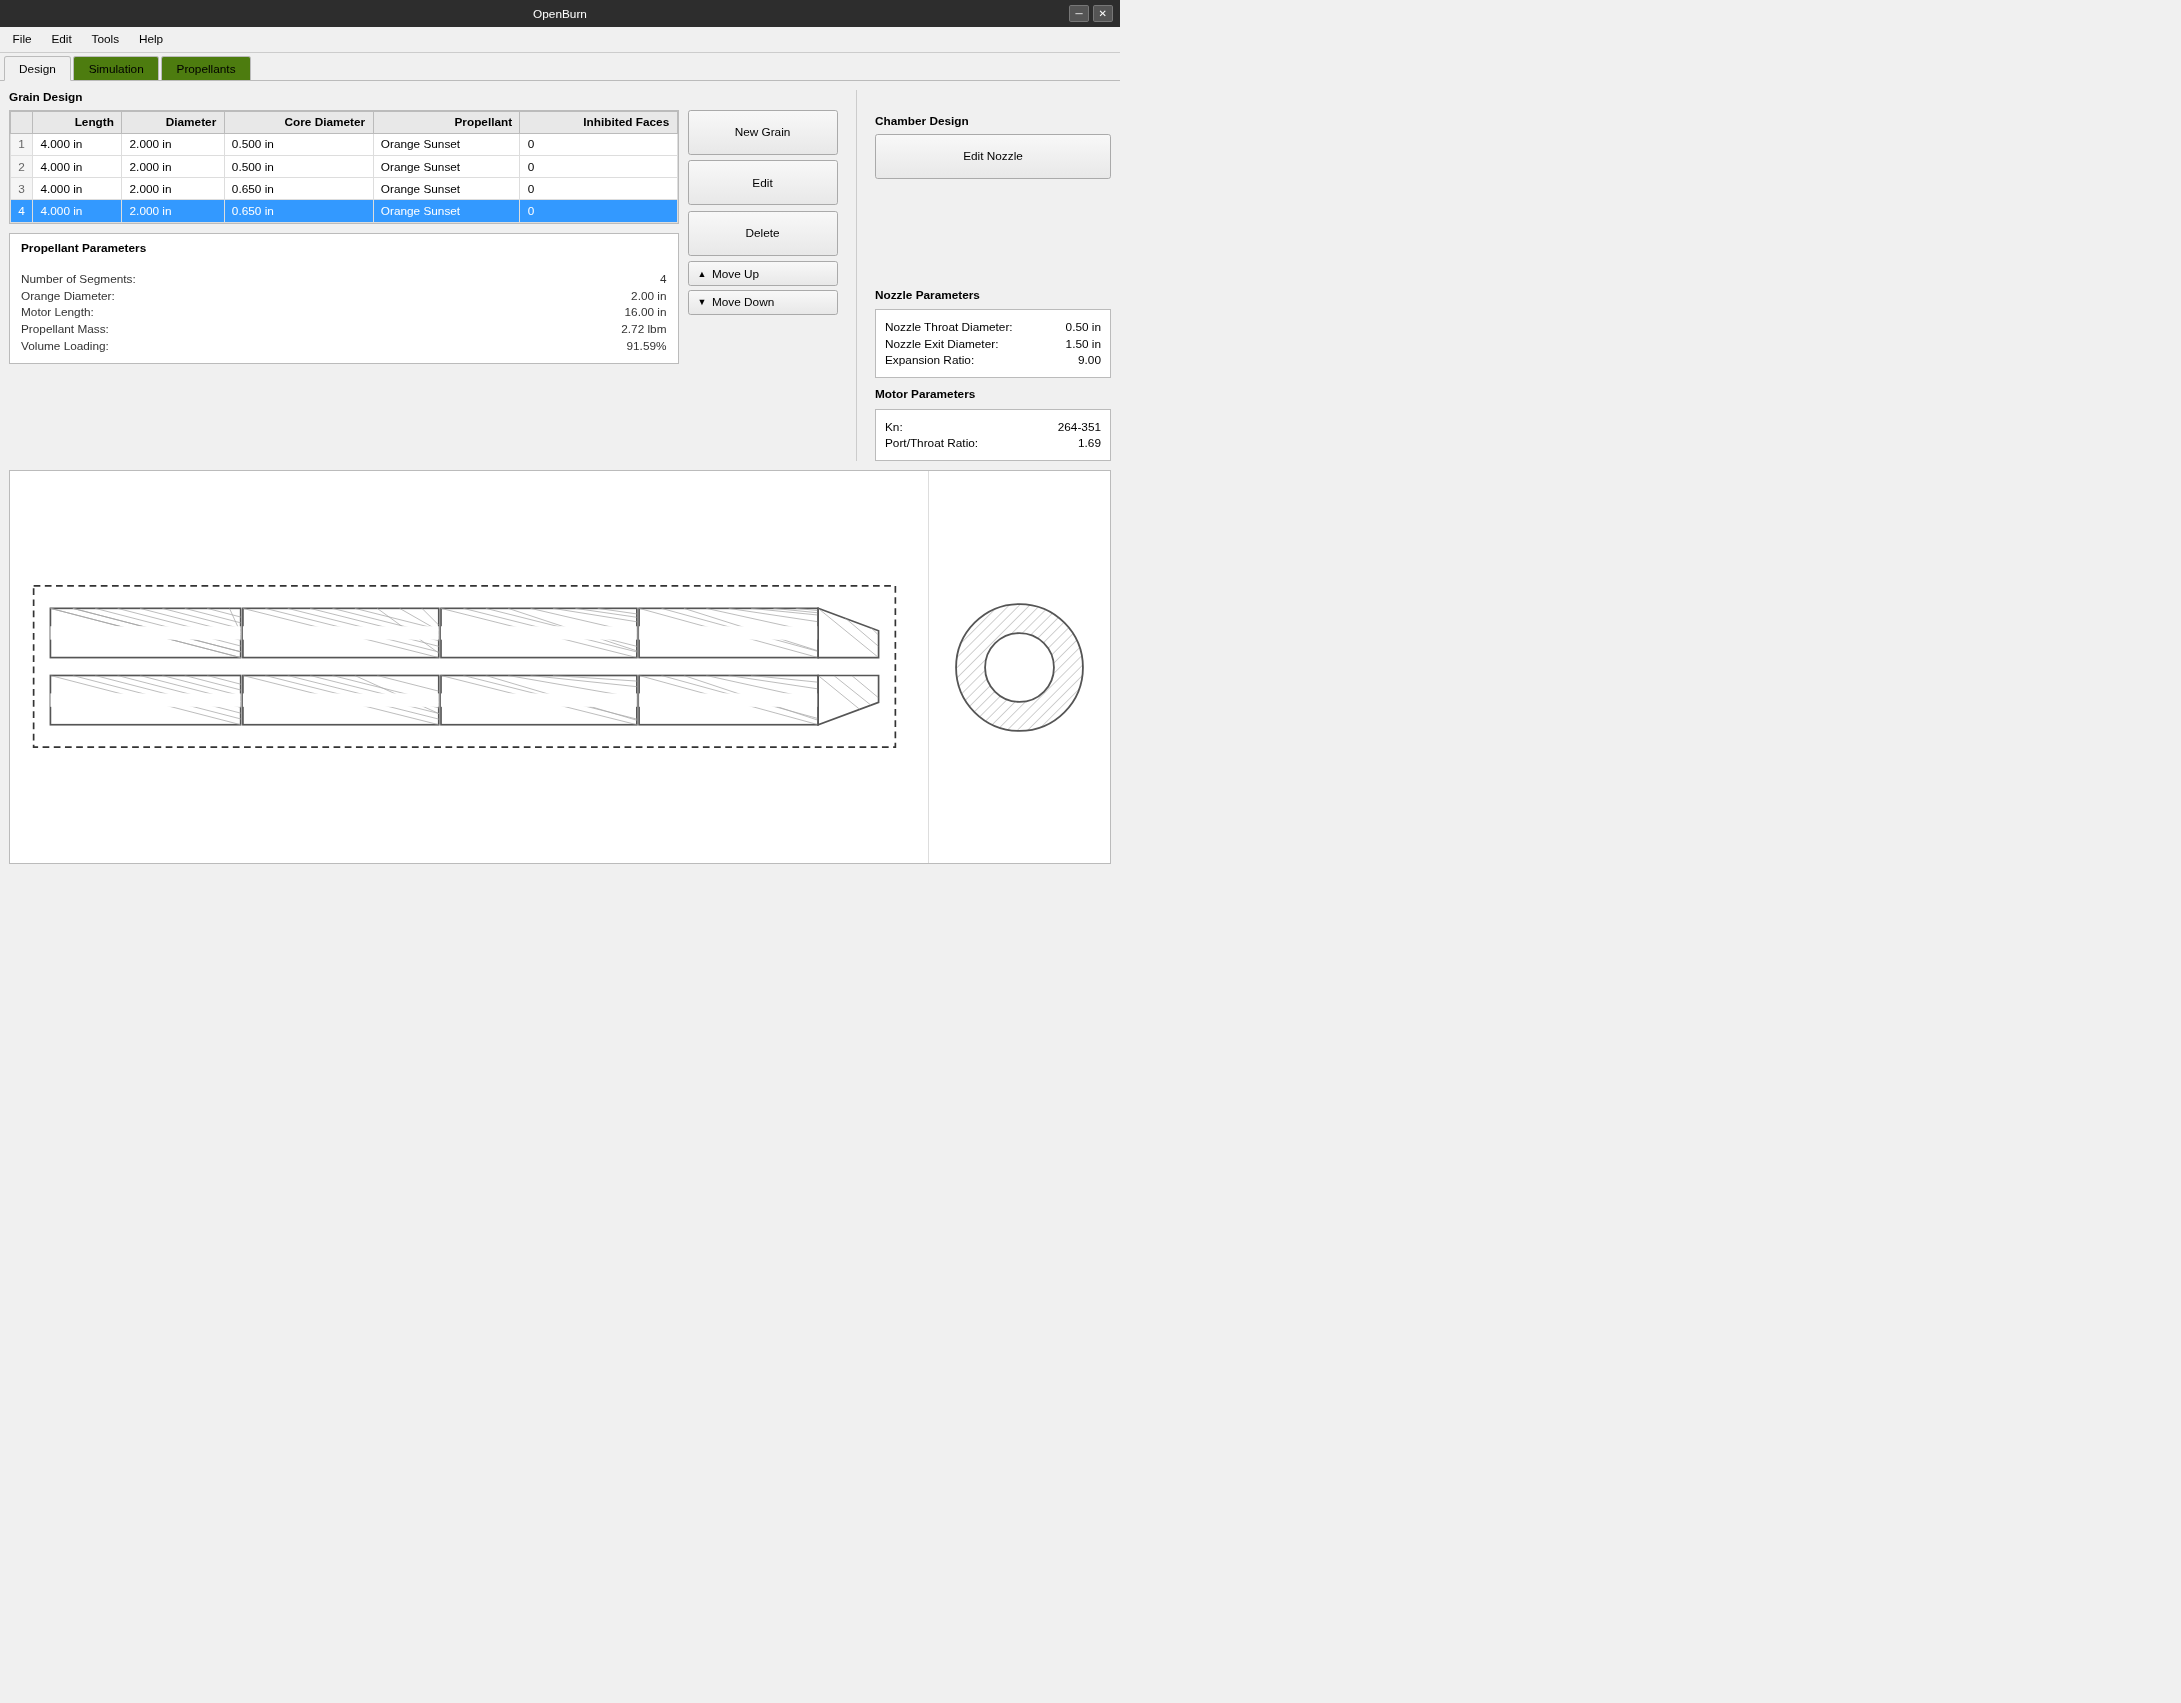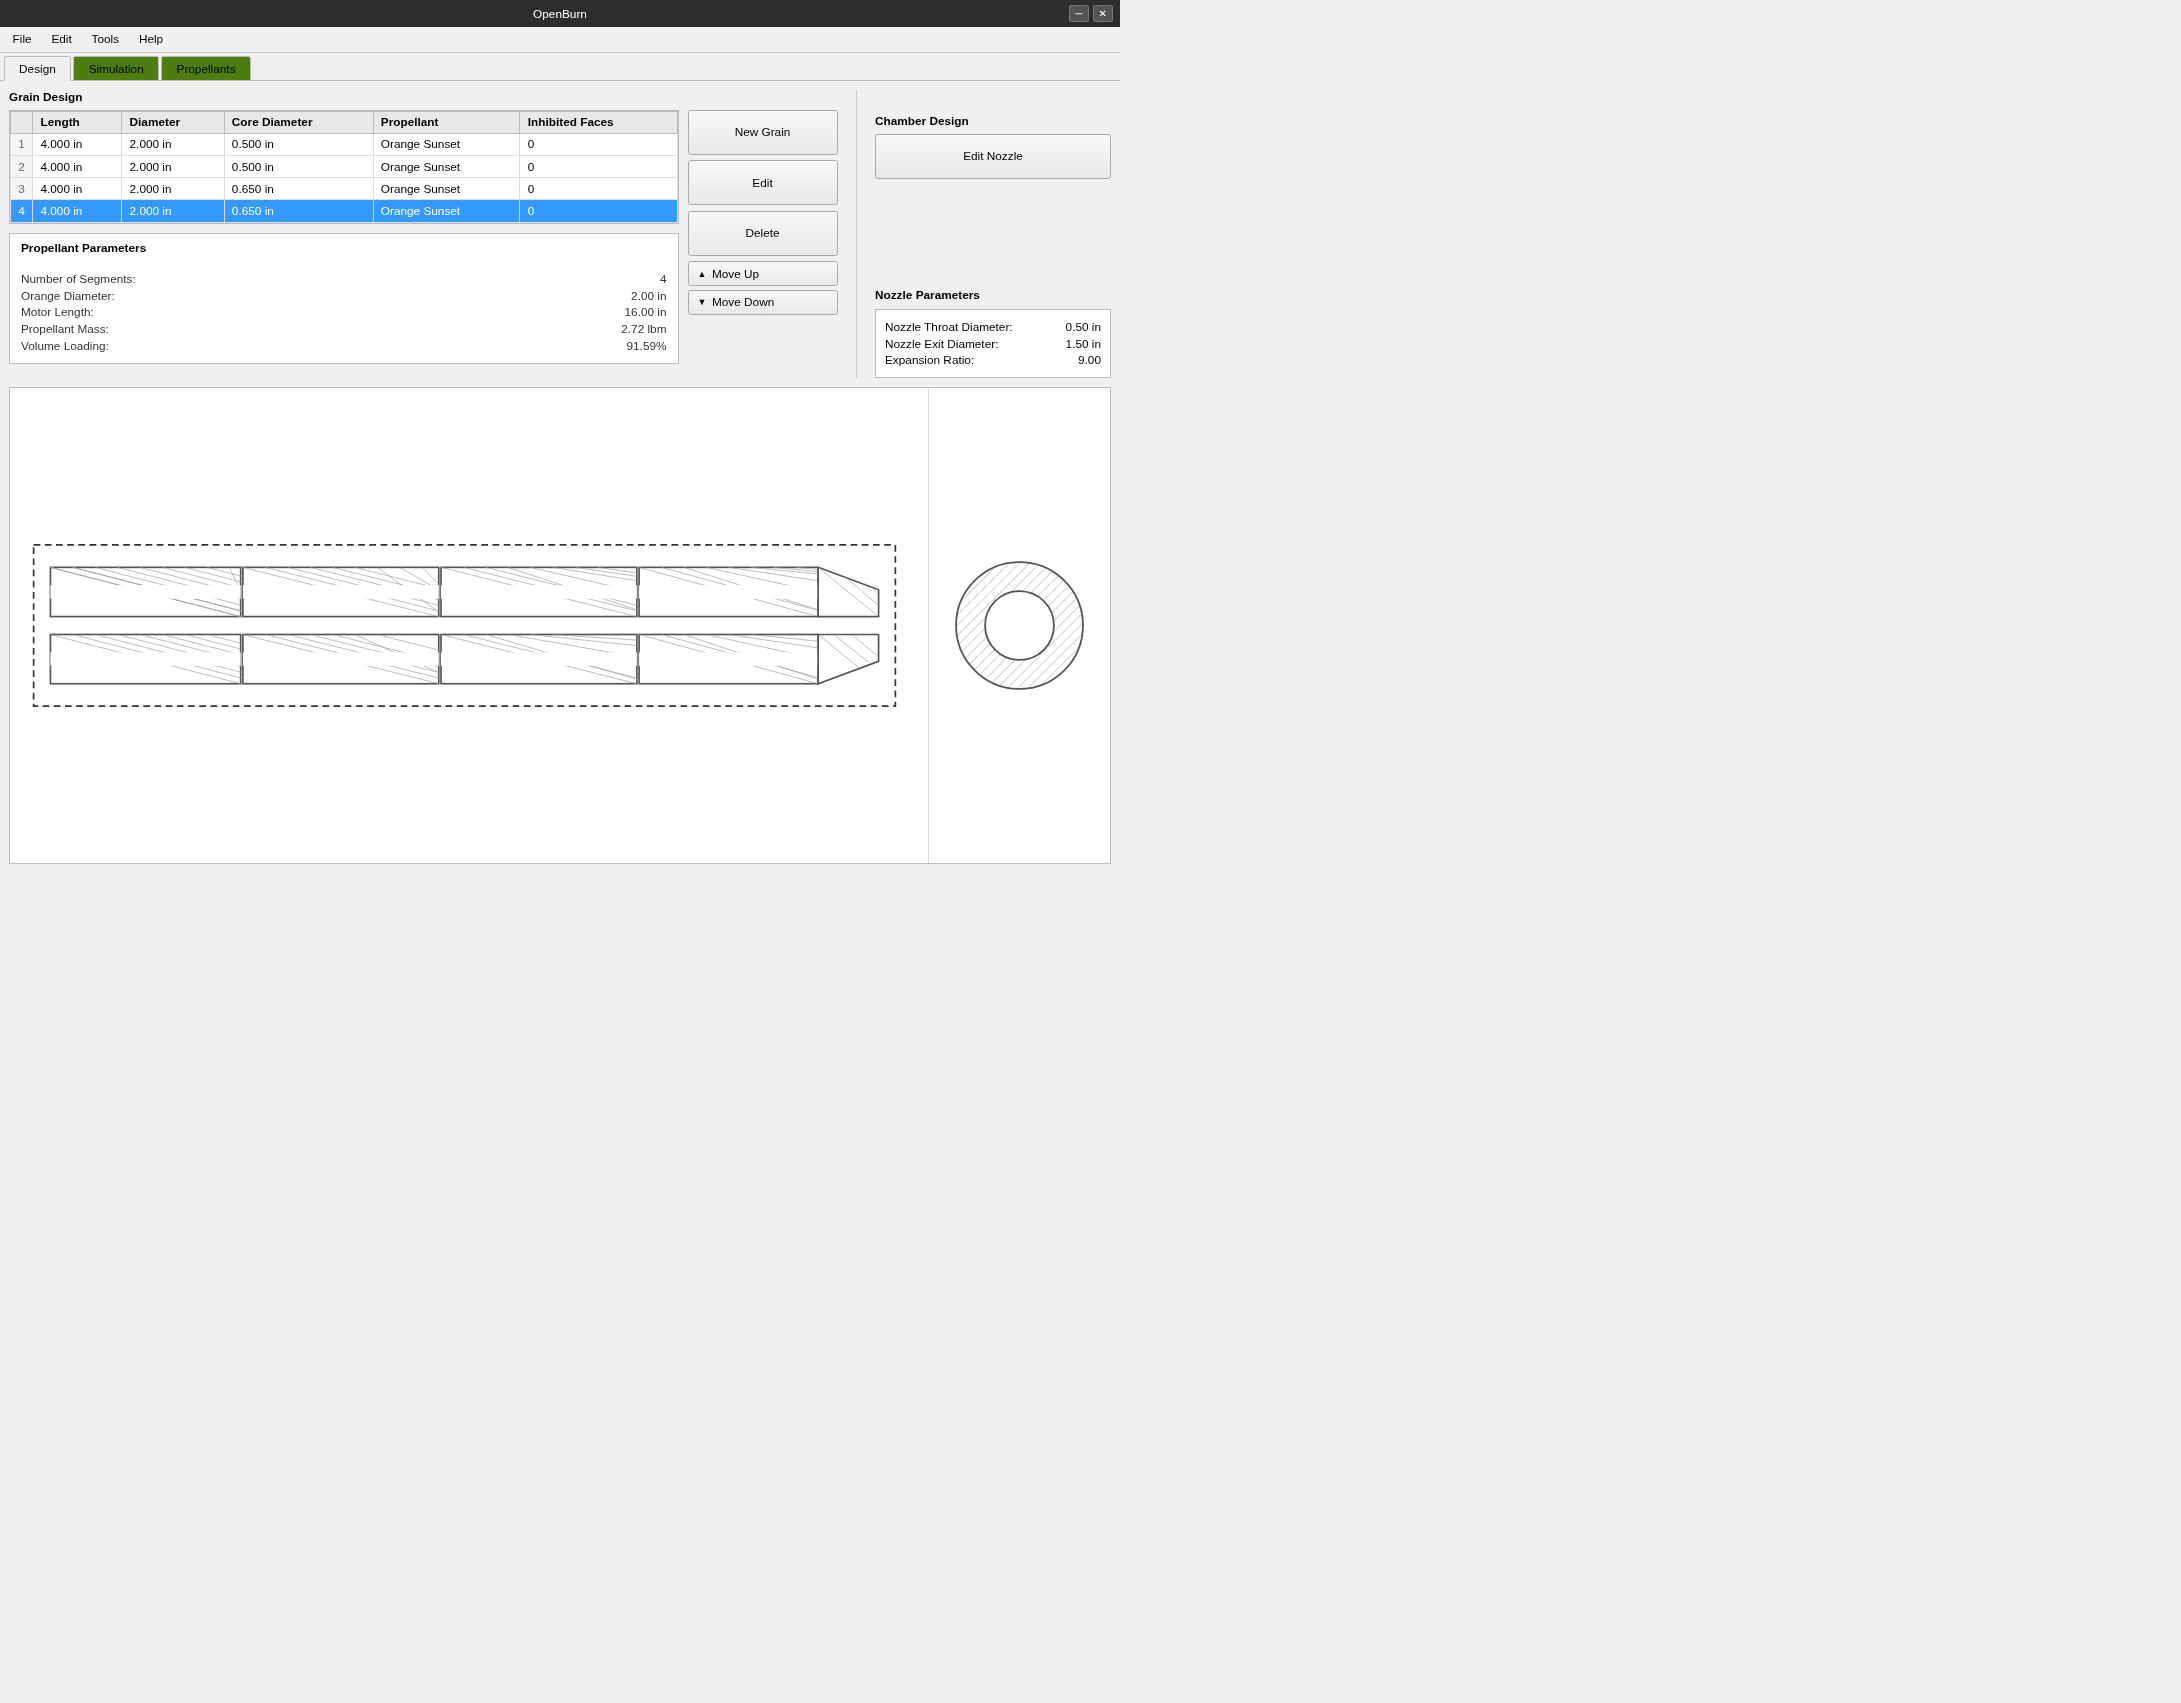--- a/index.html
+++ b/index.html
@@ -109,21 +109,21 @@
     }
     #grain-table {
       width: 100%;
       border-collapse: collapse;
       font-size: 11.8px;
     }
     #grain-table th {
       background: #e8e8e8;
       border: 0.9px solid #bbb;
       padding: 3.6px 7.3px;
-      text-align: left;
+      text-align: right;
       font-weight: 600;
     }
     #grain-table td {
       border: 0.9px solid #ddd;
       padding: 3.6px 7.3px;
       text-align: left;
     }
     #grain-table td:first-child {
       text-align: center;
       color: #666;
@@ -417,20 +417,36 @@
               </div>
               <div class="param-row">
                 <span>Expansion Ratio:</span>
                    <span>9.00</span>
               </div>
             </div>
         </div>
       </div>
 
       
+      <div style="margin-top: 9px;">
+        <div class="param-section-title">Motor Parameters</div>
+        <div id="motor-params">
+          <div id="motor-rows">
+
+          <div class="param-row">
+                <span>Kn:</span>
+                   <span>264-351</span>
+              </div>
+              <div class="param-row">
+                <span>Port/Throat Ratio:</span>
+                   <span>1.69</span>
+              </div>
+            </div>
+        </div>
+      </div>
     </div>
 
   </div>
 
   <div id="bottom-area">
     <div id="grain-viz">
 
       <svg class="grain-svg" viewBox="0 0 780 160" xmlns="http://www.w3.org/2000/svg">
 
         <rect x="5" y="8" width="770" height="144" fill="none" stroke="#333" stroke-width="1.5" stroke-dasharray="6,4"></rect>

